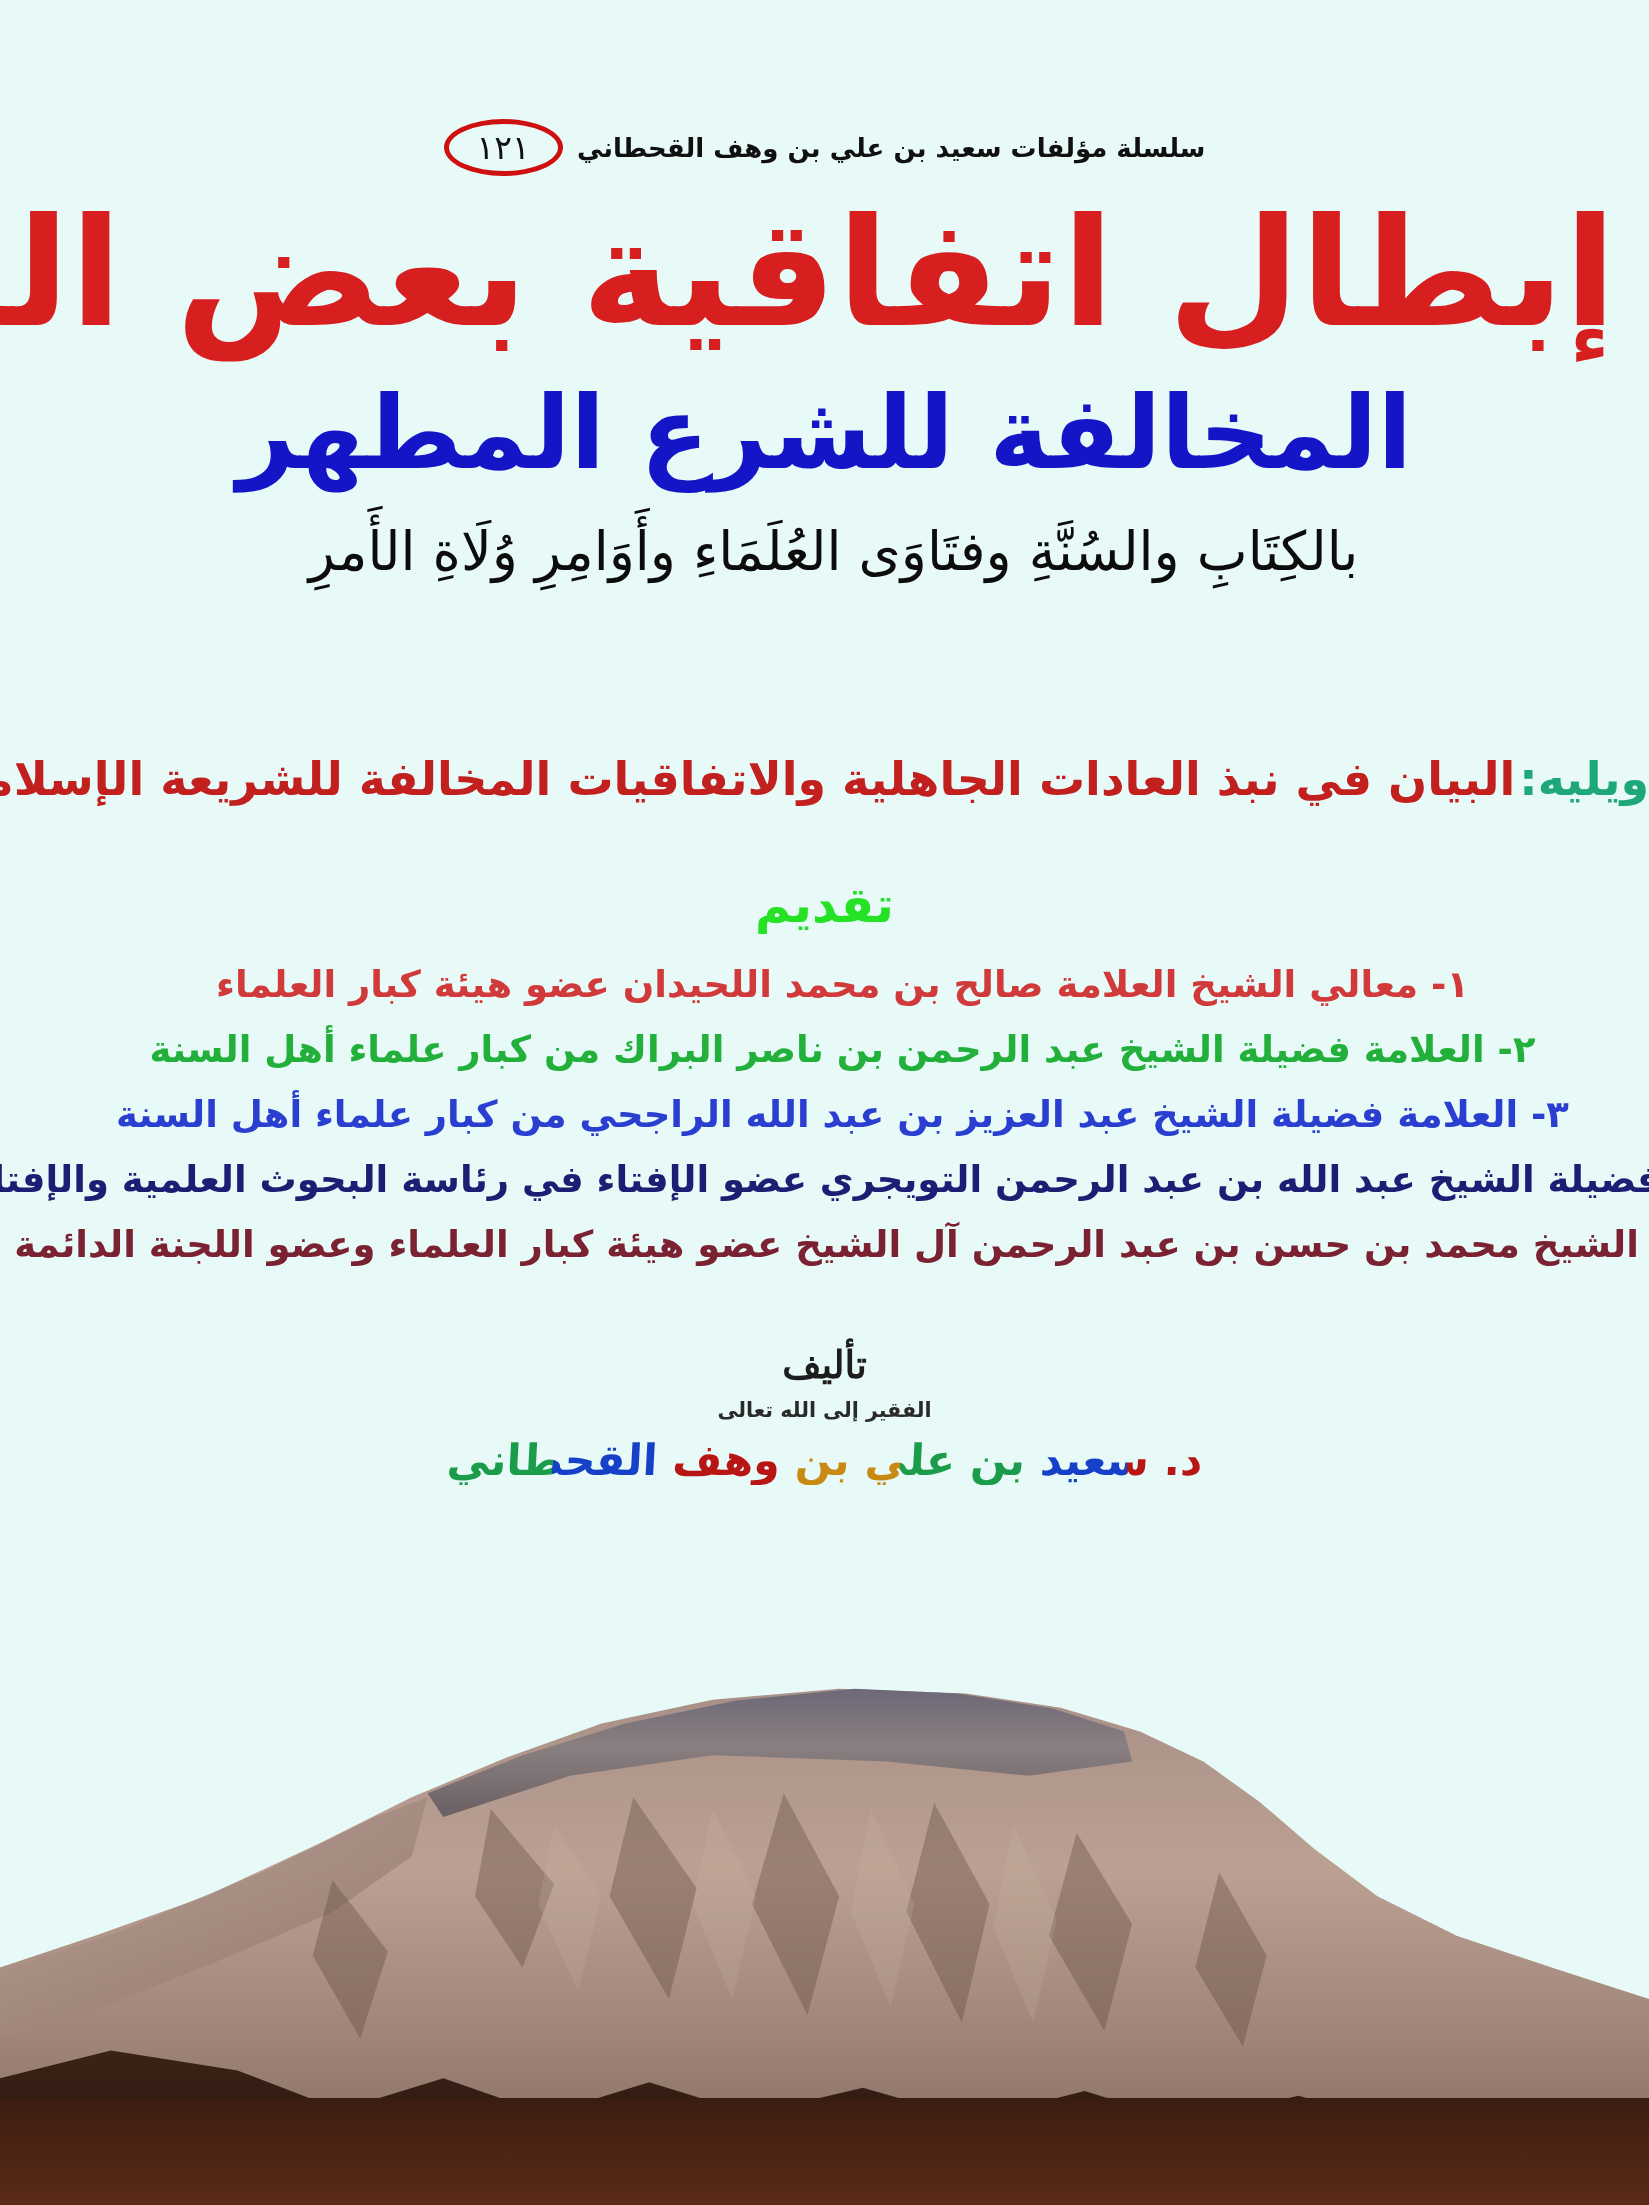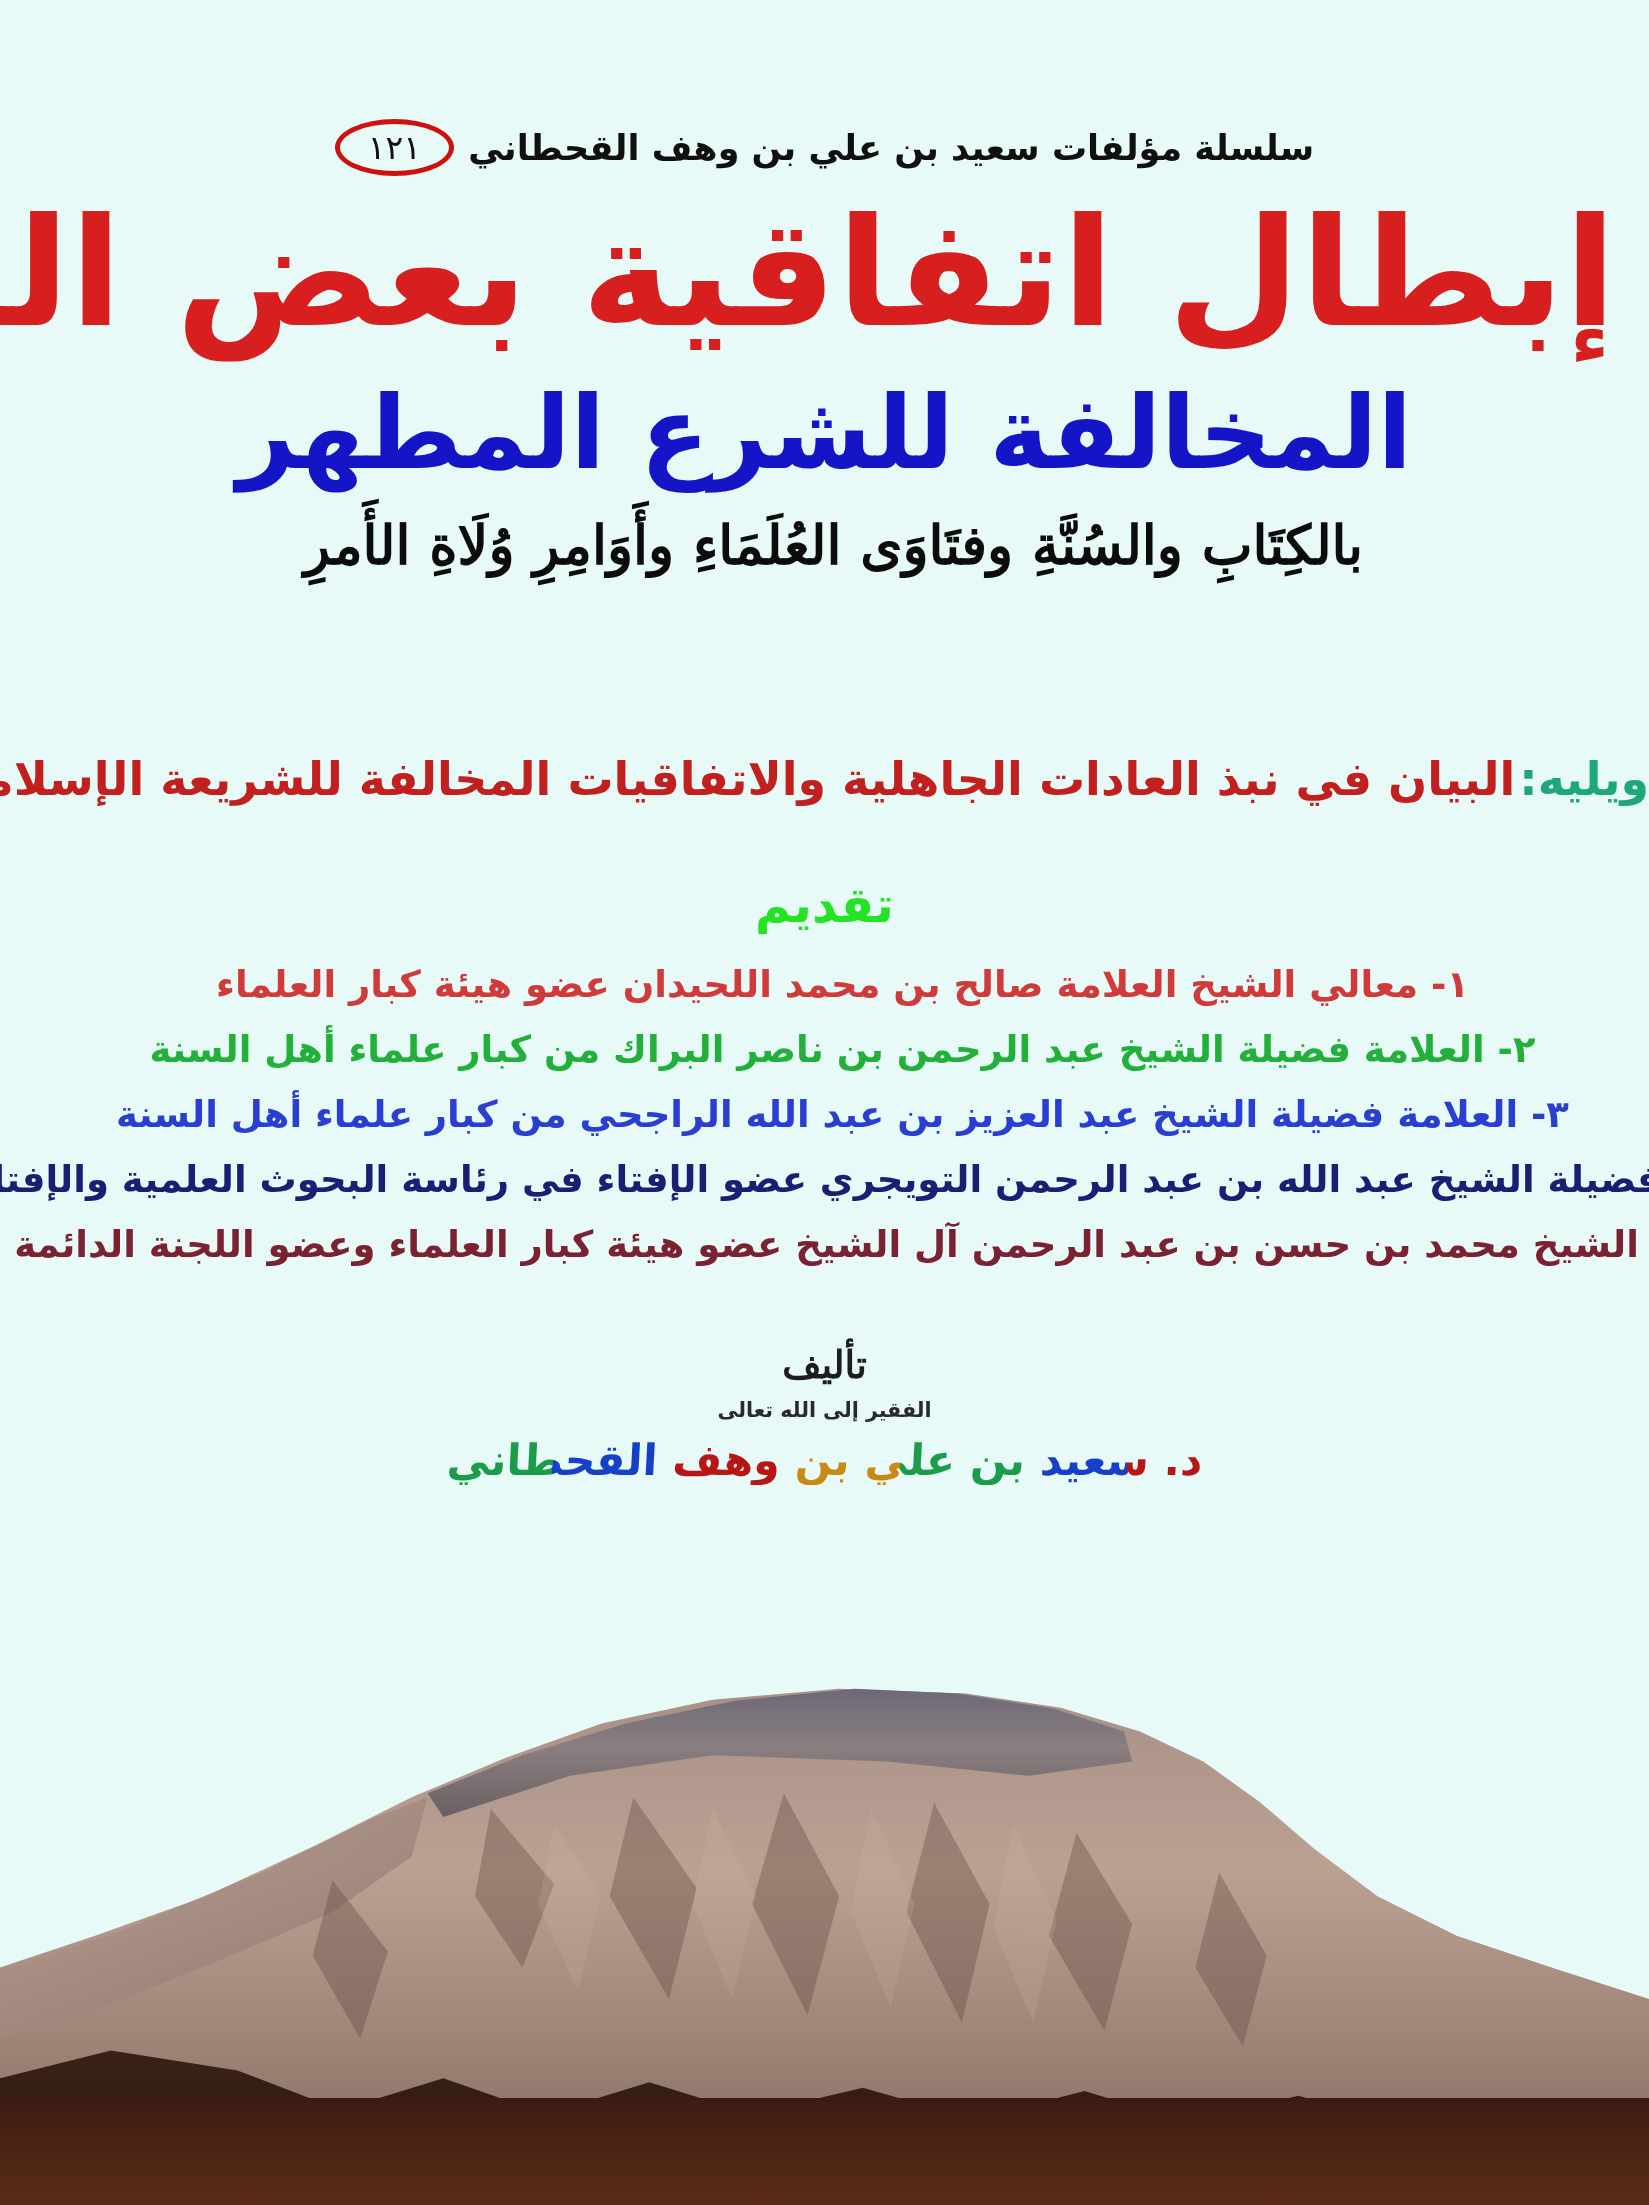--- a/index.html
+++ b/index.html
@@ -24,21 +24,21 @@
     left: 0;
     width: 100%;
     display: flex;
     justify-content: center;
     align-items: center;
     direction: rtl;
     gap: 14.3px;
   }
 
   .series-text {
-    font-size: 35px;
+    font-size: 26px;
     font-weight: bold;
     color: #101010;
     letter-spacing: 0px;
     white-space: nowrap;
   }
 
   .series-badge {
     width: 119px;
     height: 57px;
     border: 5.5px solid #cf1010;
@@ -82,23 +82,23 @@
     color: #1515c8;
     line-height: 1.25;
     letter-spacing: -3.2px;
     margin-top: 4.8px;
     white-space: nowrap;
   }
 
   .title-desc {
     font-family: "DejaVu Serif", serif;
     font-size: 54px;
-    font-weight: bold;
+    font-weight: normal;
     color: #0c0c0c;
-    margin-top: 17px;
+    margin-top: 24px;
     letter-spacing: -0.8px;
     white-space: nowrap;
     padding-left: 18px;
   }
 
   
   .appendix-line {
     position: absolute;
     top: 752px;
     left: 0;

